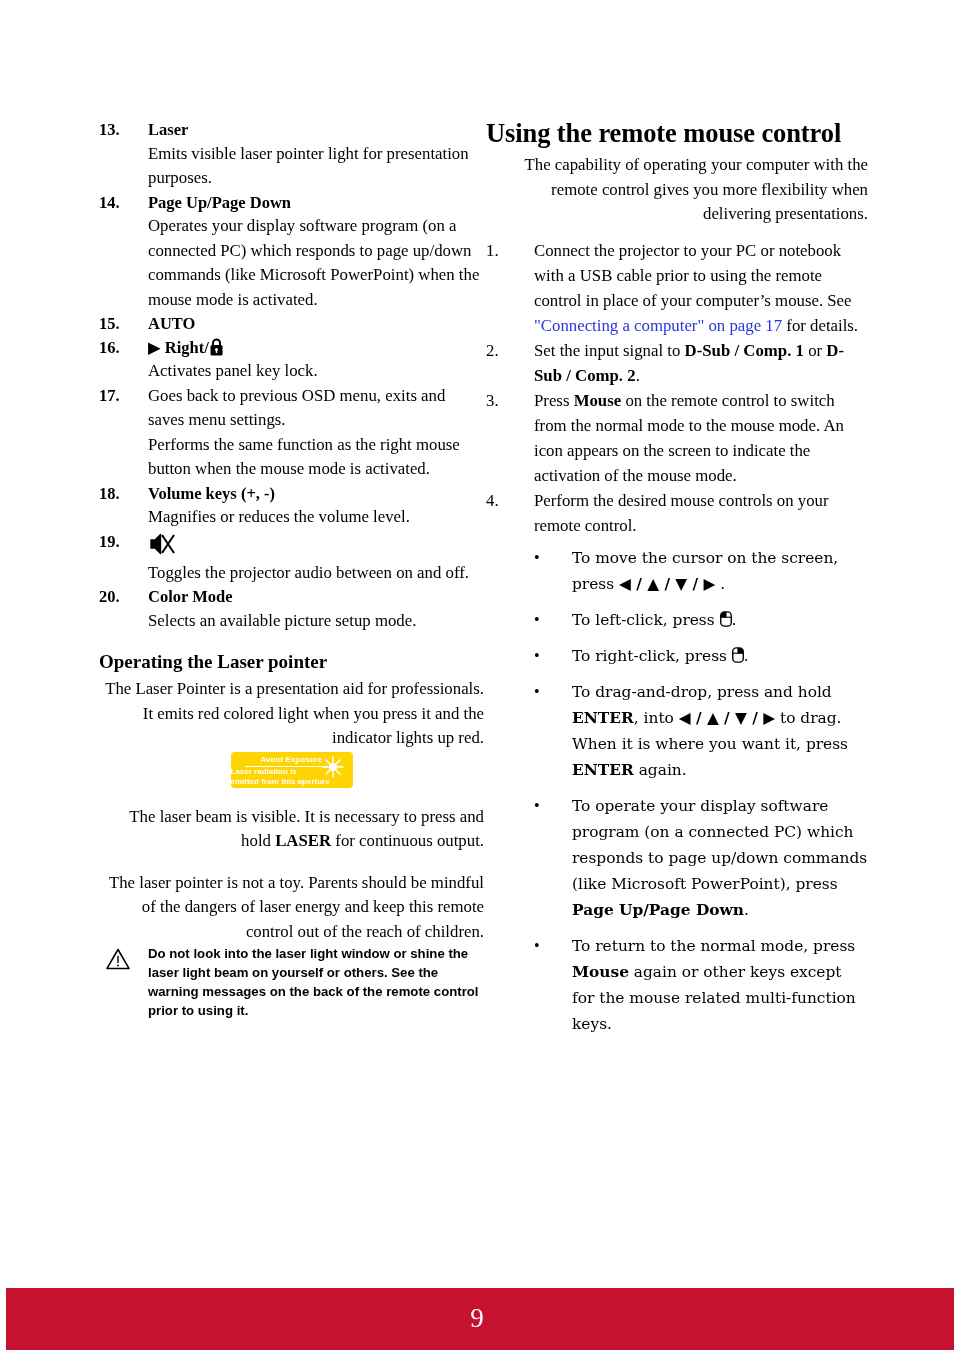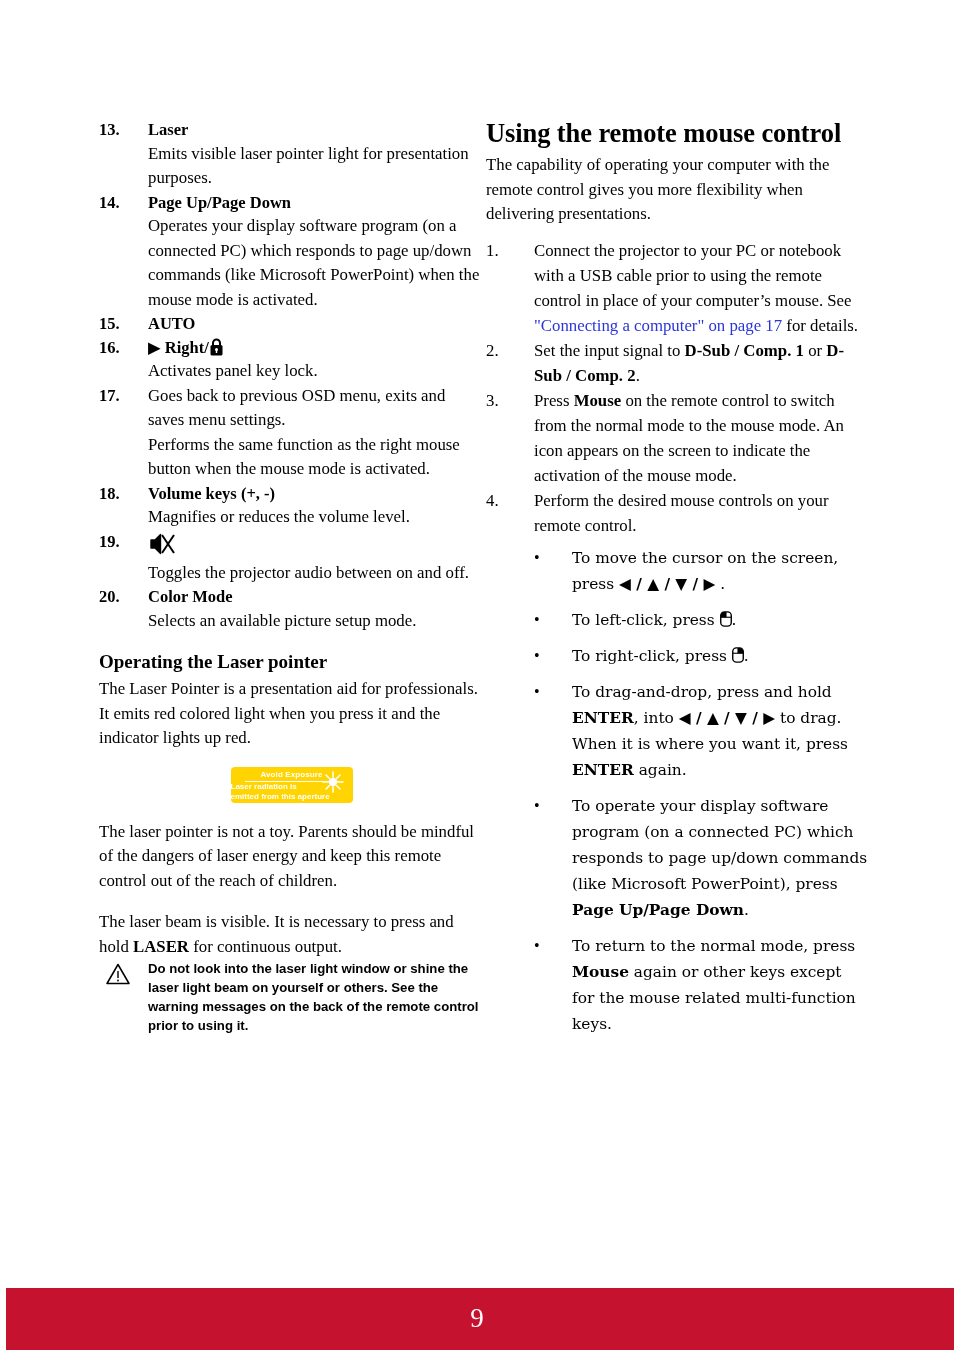--- a/index.html
+++ b/index.html
@@ -72,20 +72,21 @@
     font-weight: bold;
     font-size: 26.5px;
     line-height: 31px;
     margin: 0 0 4px 0;
     letter-spacing: -0.1px;
   }
   .para {
     font-size: 16.8px;
     line-height: 24.5px;
     margin: 0;
+    text-align: right;
   }
   .para.gap { margin-top: 17px; }
 
   
   .steplist { margin: 11px 0 0 0; padding: 0; list-style: none; }
   .step { position: relative; }
   .step .num {
     position: absolute;
     left: 0; top: 0;
     width: 44px;
@@ -114,21 +115,21 @@
     margin-left: 38px;
     font-size: 16.6px;
     line-height: 26px;
     font-family: "DejaVu Serif", "Liberation Serif", serif;
     font-size: 15.4px;
   }
   .bullet .body b { font-weight: bold; }
 
   
   .laser-label-wrap {
-    margin: 16px 0 0 0;
+    margin: 1px 0 0 0;
     display: flex;
     justify-content: center;
   }
   .laser-label {
     position: relative;
     width: 122px;
     height: 36px;
     background: #ffd400;
     border-radius: 4px;
     overflow: hidden;
@@ -322,23 +323,23 @@
                 <line x1="14.5" y1="14.5" x2="18" y2="18"></line>
                 <line x1="18" y1="4" x2="14.5" y2="7.5"></line>
                 <line x1="7.5" y1="14.5" x2="4" y2="18"></line>
               </g>
               <circle cx="11" cy="11" r="4.2" fill="#ffffff"></circle>
             </svg>
           </span>
         </div>
       </div>
 
+      <p class="para gap"><span>The laser beam is visible. It is necessary to press and hold </span><b>LASER</b><span> for continuous output.</span></p>
+
       <p class="para gap">The laser pointer is not a toy. Parents should be mindful of the dangers of laser energy and keep this remote control out of the reach of children.</p>
-
-      <p class="para gap"><span>The laser beam is visible. It is necessary to press and hold </span><b>LASER</b><span> for continuous output.</span></p>
 
       <div class="note">
         <span class="tri">
           <svg viewBox="0 0 26 24" width="26" height="24">
             <path d="M13 2.5 L24 21.5 H2 Z" fill="none" stroke="#000" stroke-width="1.5" stroke-linejoin="round"></path>
             <line x1="13" y1="9" x2="13" y2="16" stroke="#000" stroke-width="1.4"></line>
             <circle cx="13" cy="18.5" r="0.9" fill="#000"></circle>
           </svg>
         </span>
         <div class="txt">Do not look into the laser light window or shine the laser light beam on yourself or others. See the warning messages on the back of the remote control prior to using it.</div>

